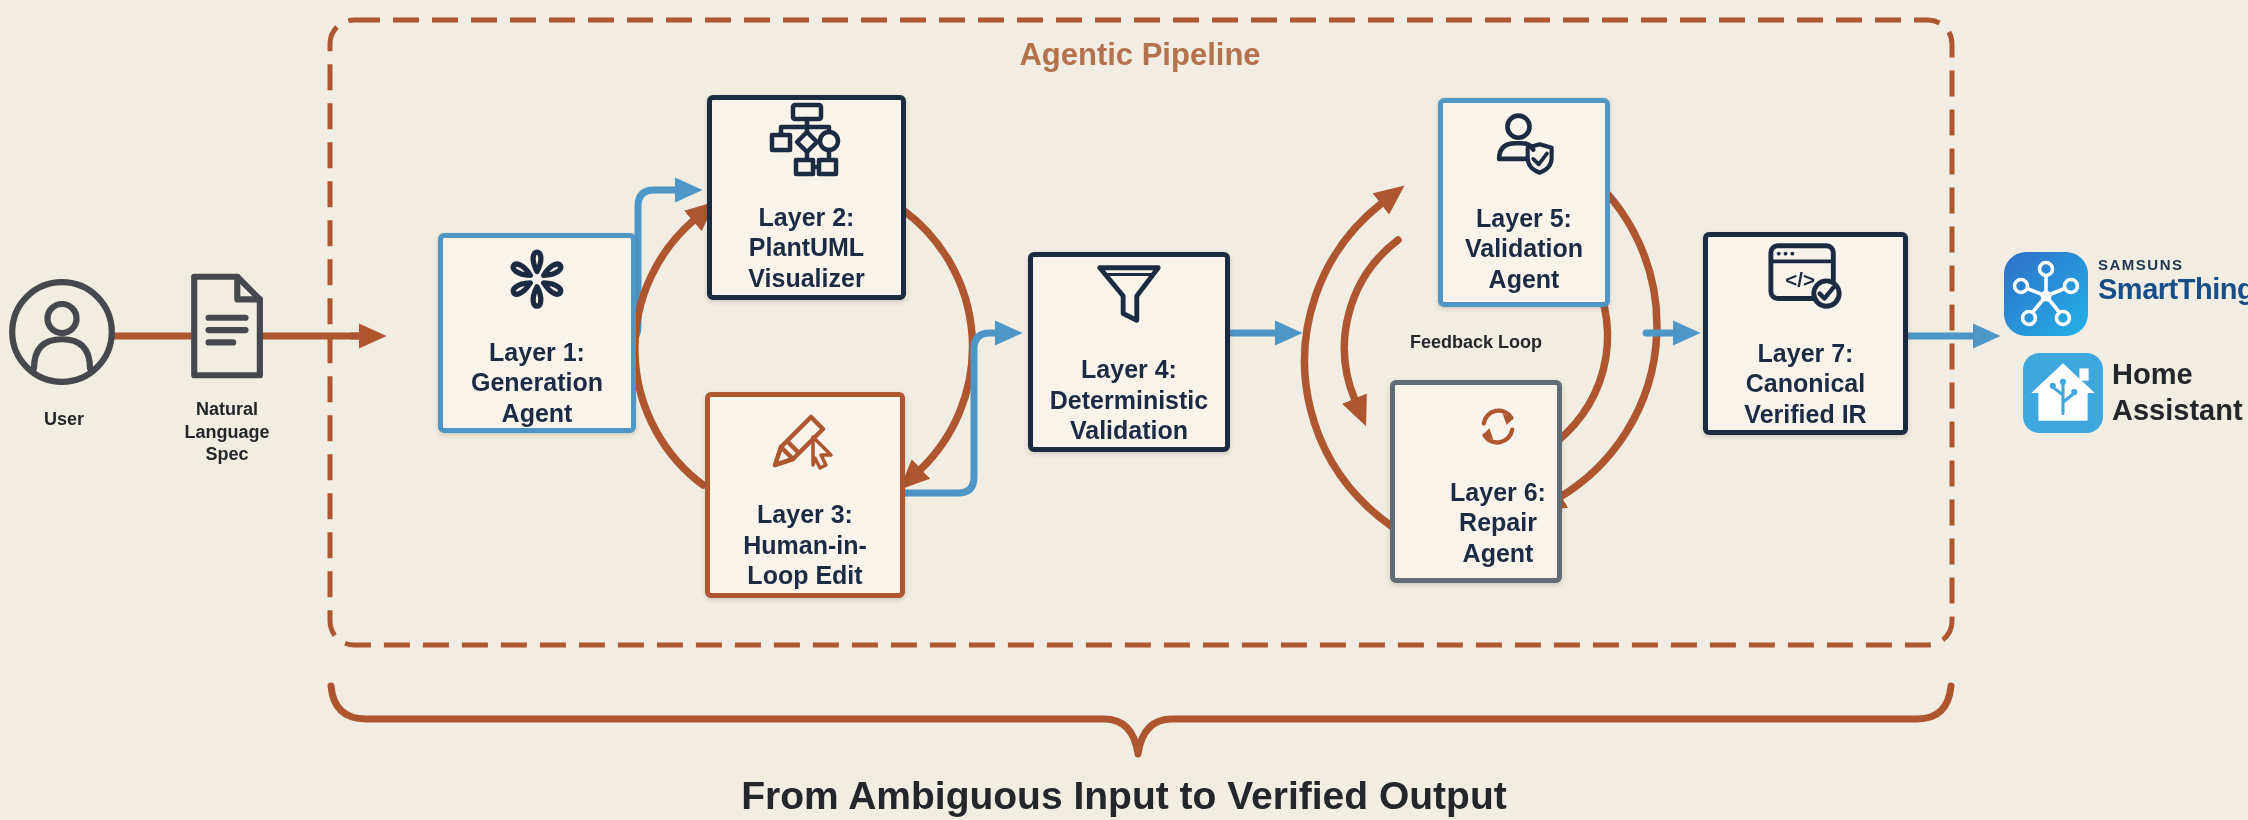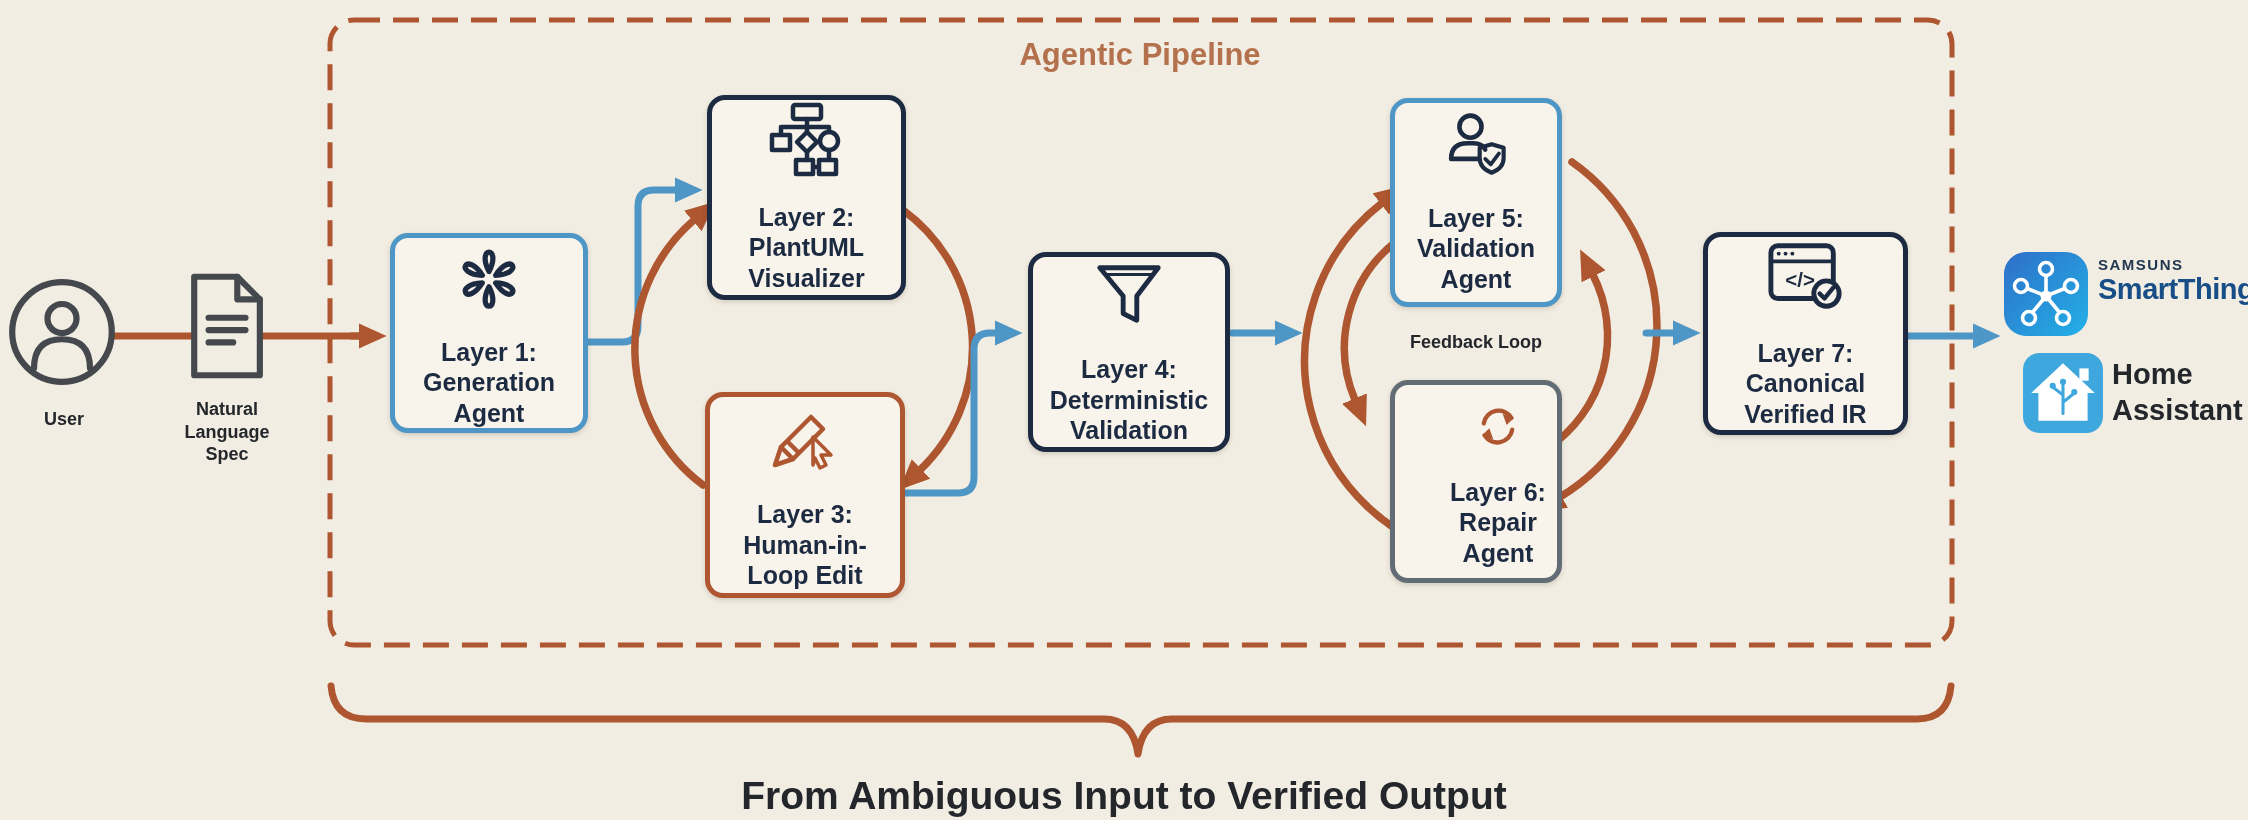--- a/index.html
+++ b/index.html
@@ -9,23 +9,23 @@
   #wires{position:absolute;left:0;top:0;z-index:1;}
   .wire-blue{stroke:var(--blue);stroke-width:7;fill:none;stroke-linecap:round;}
   .wire-orange{stroke:var(--terracotta);stroke-width:7.5;fill:none;stroke-linecap:round;}
   .wire-input{stroke:var(--terracotta);stroke-width:7;fill:none;}
   .dashed-frame{stroke:var(--terracotta);stroke-width:5;fill:none;stroke-dasharray:26 13;}
   .brace{stroke:var(--terracotta);stroke-width:7;fill:none;stroke-linecap:round;stroke-linejoin:round;}
   .mk-blue{fill:var(--blue);}
   .mk-orange{fill:var(--terracotta);}
 
   .node{position:absolute;z-index:2;background:var(--box_fill);border:5px solid var(--navy);
-        border-radius:18px;display:flex;flex-direction:column;align-items:center;justify-content:center;
+        border-radius:6px;display:flex;flex-direction:column;align-items:center;justify-content:center;
         gap:22px;box-shadow:0 2px 5px rgba(60,45,30,.18);box-sizing:border-box;}
-  .b-blue{border-color:var(--blue);}
+  .b-blue{border-color:var(--blue);margin-left:48px;}
   .b-navy{border-color:var(--navy);}
   .b-terracotta{border-color:var(--terracotta);}
   .b-gray{border-color:var(--gray);}
   .node-label{white-space:pre-line;text-align:center;font-weight:bold;font-size:25px;
               line-height:1.22;color:var(--navy);}
   .free-label{position:absolute;z-index:2;text-align:center;color:var(--text_dark);
               white-space:pre-line;line-height:1.25;font-weight:bold;}
   .icon-stroke{stroke:var(--navy);fill:none;stroke-linecap:round;stroke-linejoin:round;}
   .icon-gray{stroke:var(--icon_gray);fill:none;stroke-linecap:round;stroke-linejoin:round;}
   .icon-orange{stroke:var(--terracotta);fill:none;stroke-linecap:round;stroke-linejoin:round;}

